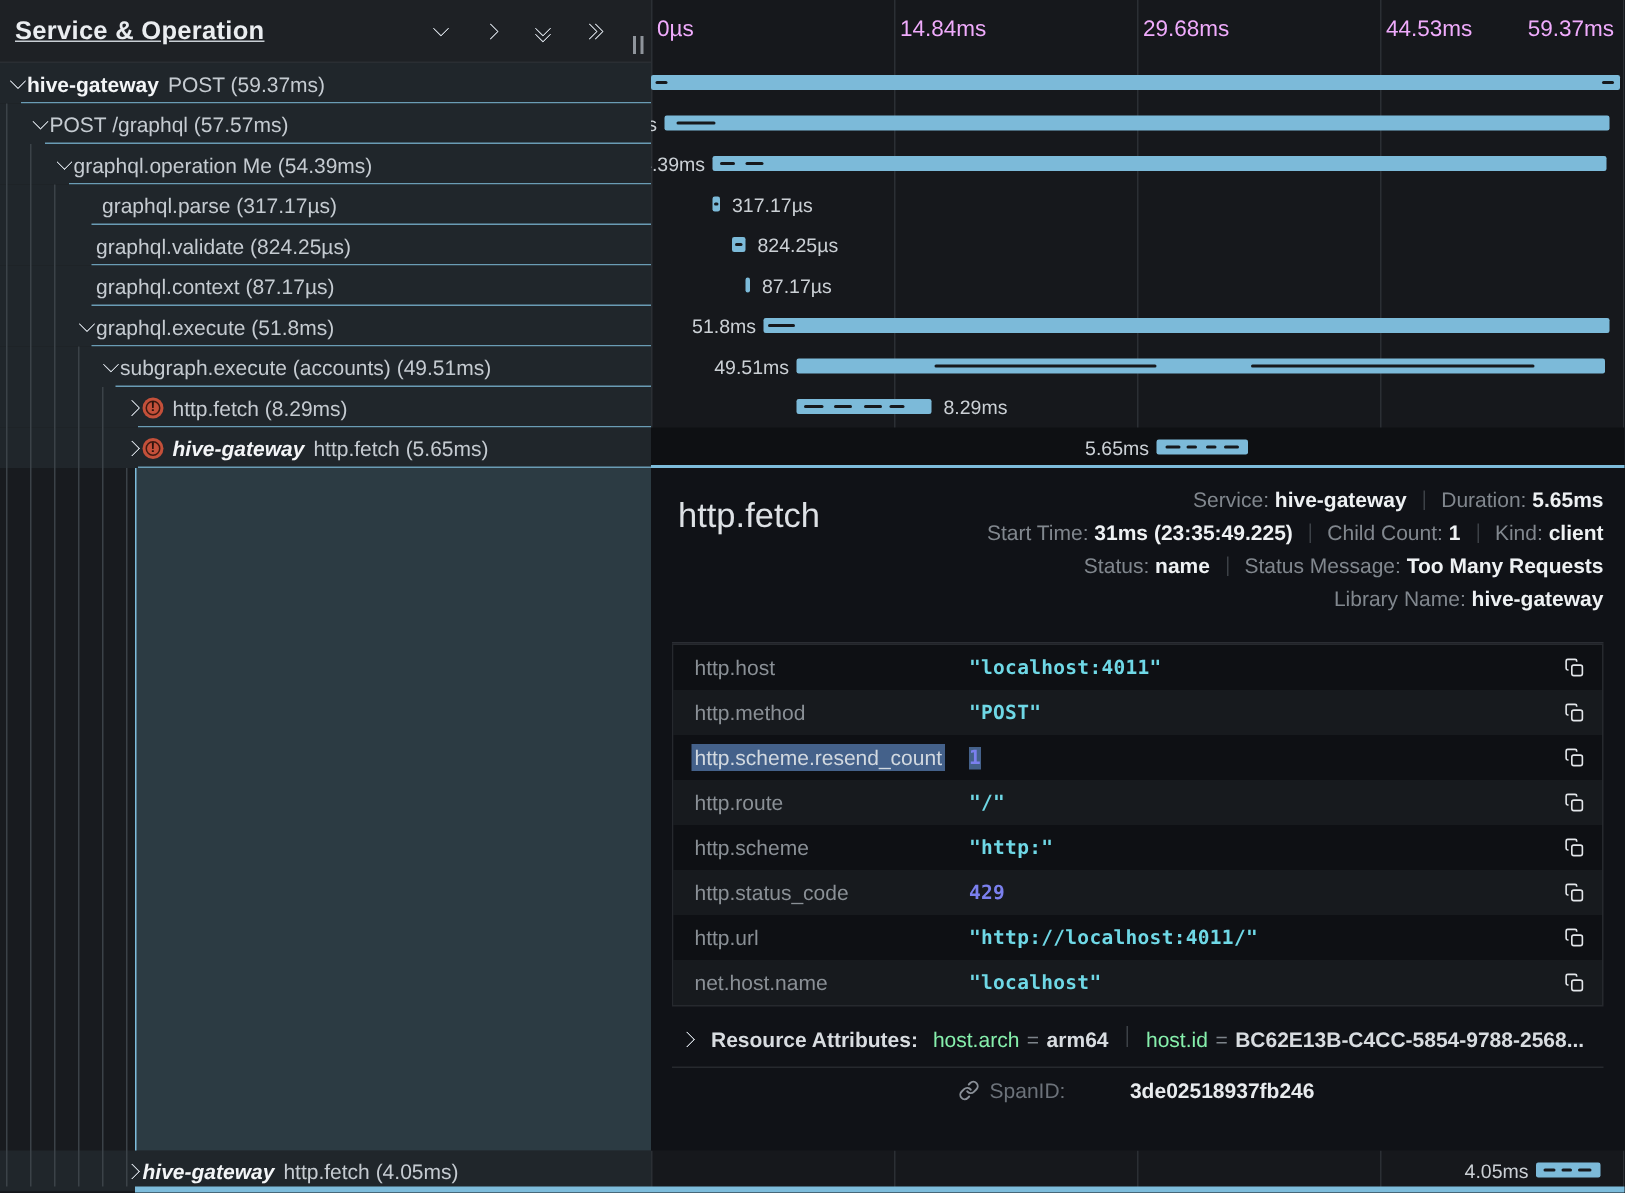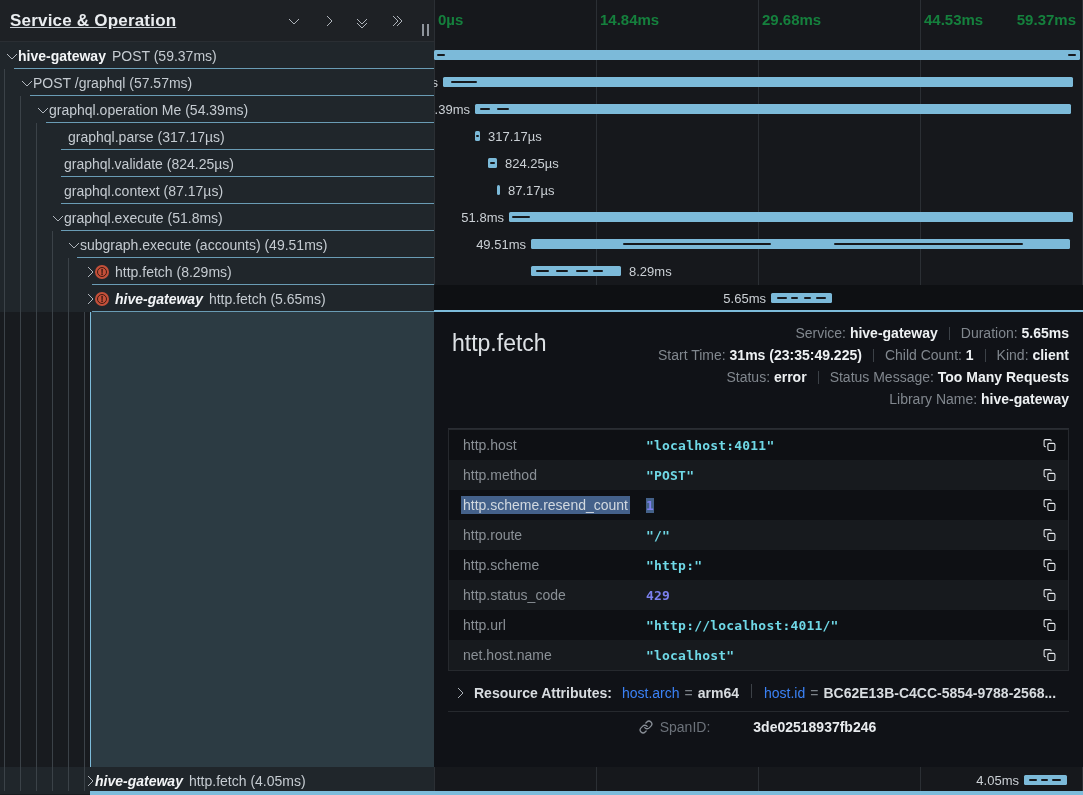--- a/index.html
+++ b/index.html
@@ -37,21 +37,21 @@
        position:relative;margin-right:6px;display:flex;align-items:center;justify-content:center;}
   .err .ring{position:absolute;inset:2px;border-radius:50%;border:1.3px solid rgba(40,16,10,.85);}
   .err .ex{position:relative;font-weight:bold;font-size:9.5px;color:#2a120c;line-height:1;}
   .guide{position:absolute;width:1px;background:#3b4248;}
   .region{position:absolute;left:90px;top:312px;width:344px;height:455px;background:#2c3b43;
           border-left:1px solid #7dbcdb;box-sizing:border-box;}
   
   .timeline{position:absolute;left:434px;top:0;width:649px;height:795px;background:#16181c;
             overflow:hidden;}
   .grid{position:absolute;width:1px;background:#2b2f34;}
-  .tick{position:absolute;top:11px;font-size:15px;font-weight:bold;color:#15803d;white-space:nowrap;}
+  .tick{position:absolute;top:11px;font-size:15px;font-weight:normal;color:#f0abfc;white-space:nowrap;}
   .tl-row{position:absolute;left:0;width:649px;height:27px;}
   .tl-row.sel{background:#0e1013;}
   .bar{position:absolute;top:8px;height:10px;background:#7cbad9;border-radius:1.5px;}
   .dash{position:absolute;top:4px;height:2px;background:#16191d;border-radius:1px;}
   .bar-label{position:absolute;top:0;height:27px;line-height:27px;font-size:13px;
              color:#cbd0d5;white-space:nowrap;}
   .bottom-strip{position:absolute;left:90px;top:791px;width:993px;height:4px;background:#7dbcdb;}
   
   .detail{position:absolute;left:434px;top:310px;width:649px;height:457px;background:#101217;
           border-top:2px solid #7dbcdb;box-sizing:border-box;padding:10px 14px 0;overflow:hidden;}
@@ -72,21 +72,21 @@
   .attr-key .kt{padding:1px 2px;}
   .attr-key .kt.ksel{background:#44618a;color:#d2d9e0;}
   .attr-val{flex:1;font-family:"DejaVu Sans Mono",monospace;font-weight:bold;font-size:13px;
             color:#6fd8e6;letter-spacing:.2px;}
   .attr-val.number{color:#7b80ee;}
   .attr-val .vsel{background:#44618a;}
   .copy-btn{width:16px;display:flex;justify-content:flex-end;cursor:pointer;}
   .res-row{display:flex;align-items:center;margin:13px 0 0 4px;font-size:14px;
            white-space:nowrap;overflow:hidden;}
   .res-title{font-weight:bold;color:#d8dce0;margin:0 10px 0 9px;}
-  .res-key{color:#3b82f6;}
+  .res-key{color:#86efac;}
   .res-eq{color:#7d838a;margin:0 5px;}
   .res-val{color:#d8dce0;font-weight:bold;}
   .rsep{display:inline-block;width:1px;height:14px;background:#3c4147;margin:0 12px;}
   .dp-foot{margin-top:10px;border-top:1px solid #26292e;padding:7px 2px 0 0;
            display:flex;justify-content:center;align-items:center;gap:7px;
            font-size:14px;color:#6c727a;}
   .dp-foot b{color:#e8ebee;margin-left:36px;}
 </style>
 </head>
 <body>
@@ -311,21 +311,21 @@
       </div>
     </div>
 </div>
 
 <div class="detail">
   <div class="dp-head">
     <div class="dp-title">http.fetch</div>
     <div class="dp-meta" id="dp-meta">
         <div><span>Service: </span><b>hive-gateway</b><span class="msep"></span><span>Duration: </span><b>5.65ms</b></div>
         <div><span>Start Time: </span><b>31ms (23:35:49.225)</b><span class="msep"></span><span>Child Count: </span><b>1</b><span class="msep"></span><span>Kind: </span><b>client</b></div>
-        <div><span>Status: </span><b>error</b><span class="msep"></span><span>Status Message: </span><b>Too Many Requests</b></div>
+        <div><span>Status: </span><b>name</b><span class="msep"></span><span>Status Message: </span><b>Too Many Requests</b></div>
         <div><span>Library Name: </span><b>hive-gateway</b></div>
       </div>
   </div>
   <div class="dp-sep"></div>
   <div class="attr-table" id="attr-table">
       <div class="attr-row dark">
         <span class="attr-key"><span class="kt">http.host</span></span>
         <span class="attr-val"><span>"localhost:4011"</span></span>
         <span class="copy-btn">
           <svg width="13" height="14" viewBox="0 0 24 24" fill="none" stroke="#e3e6ea" stroke-width="2" stroke-linejoin="round">

